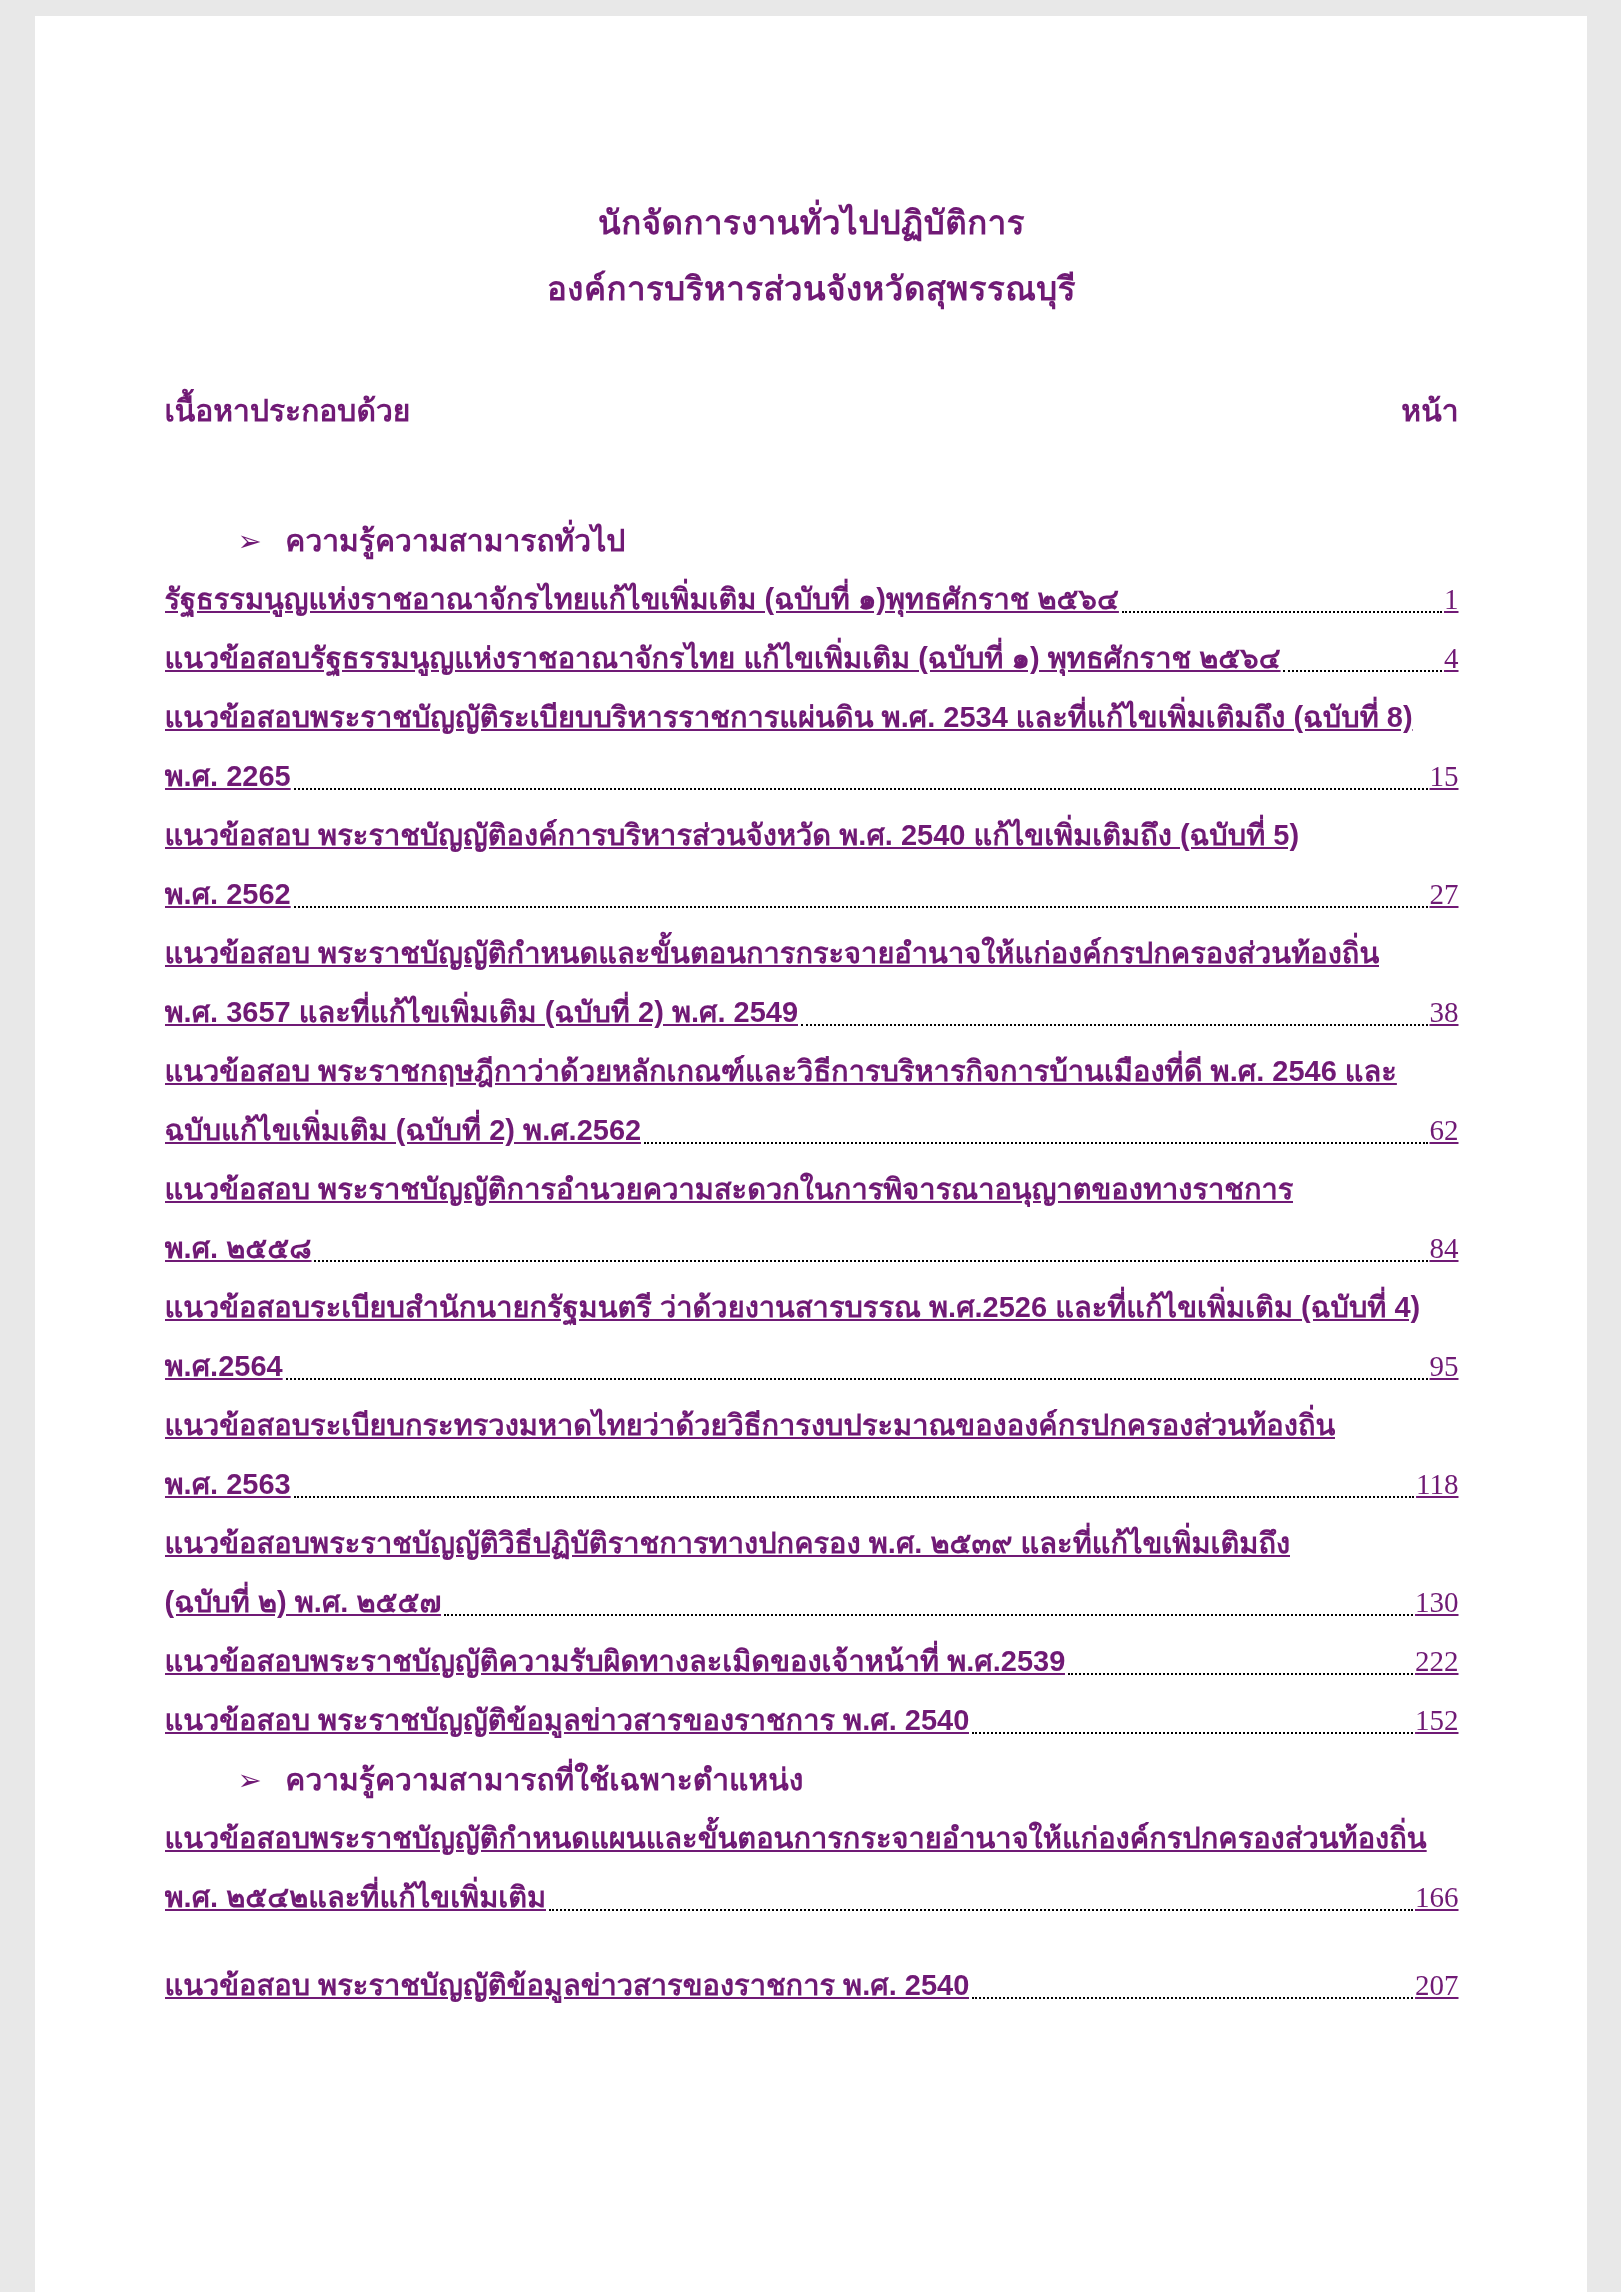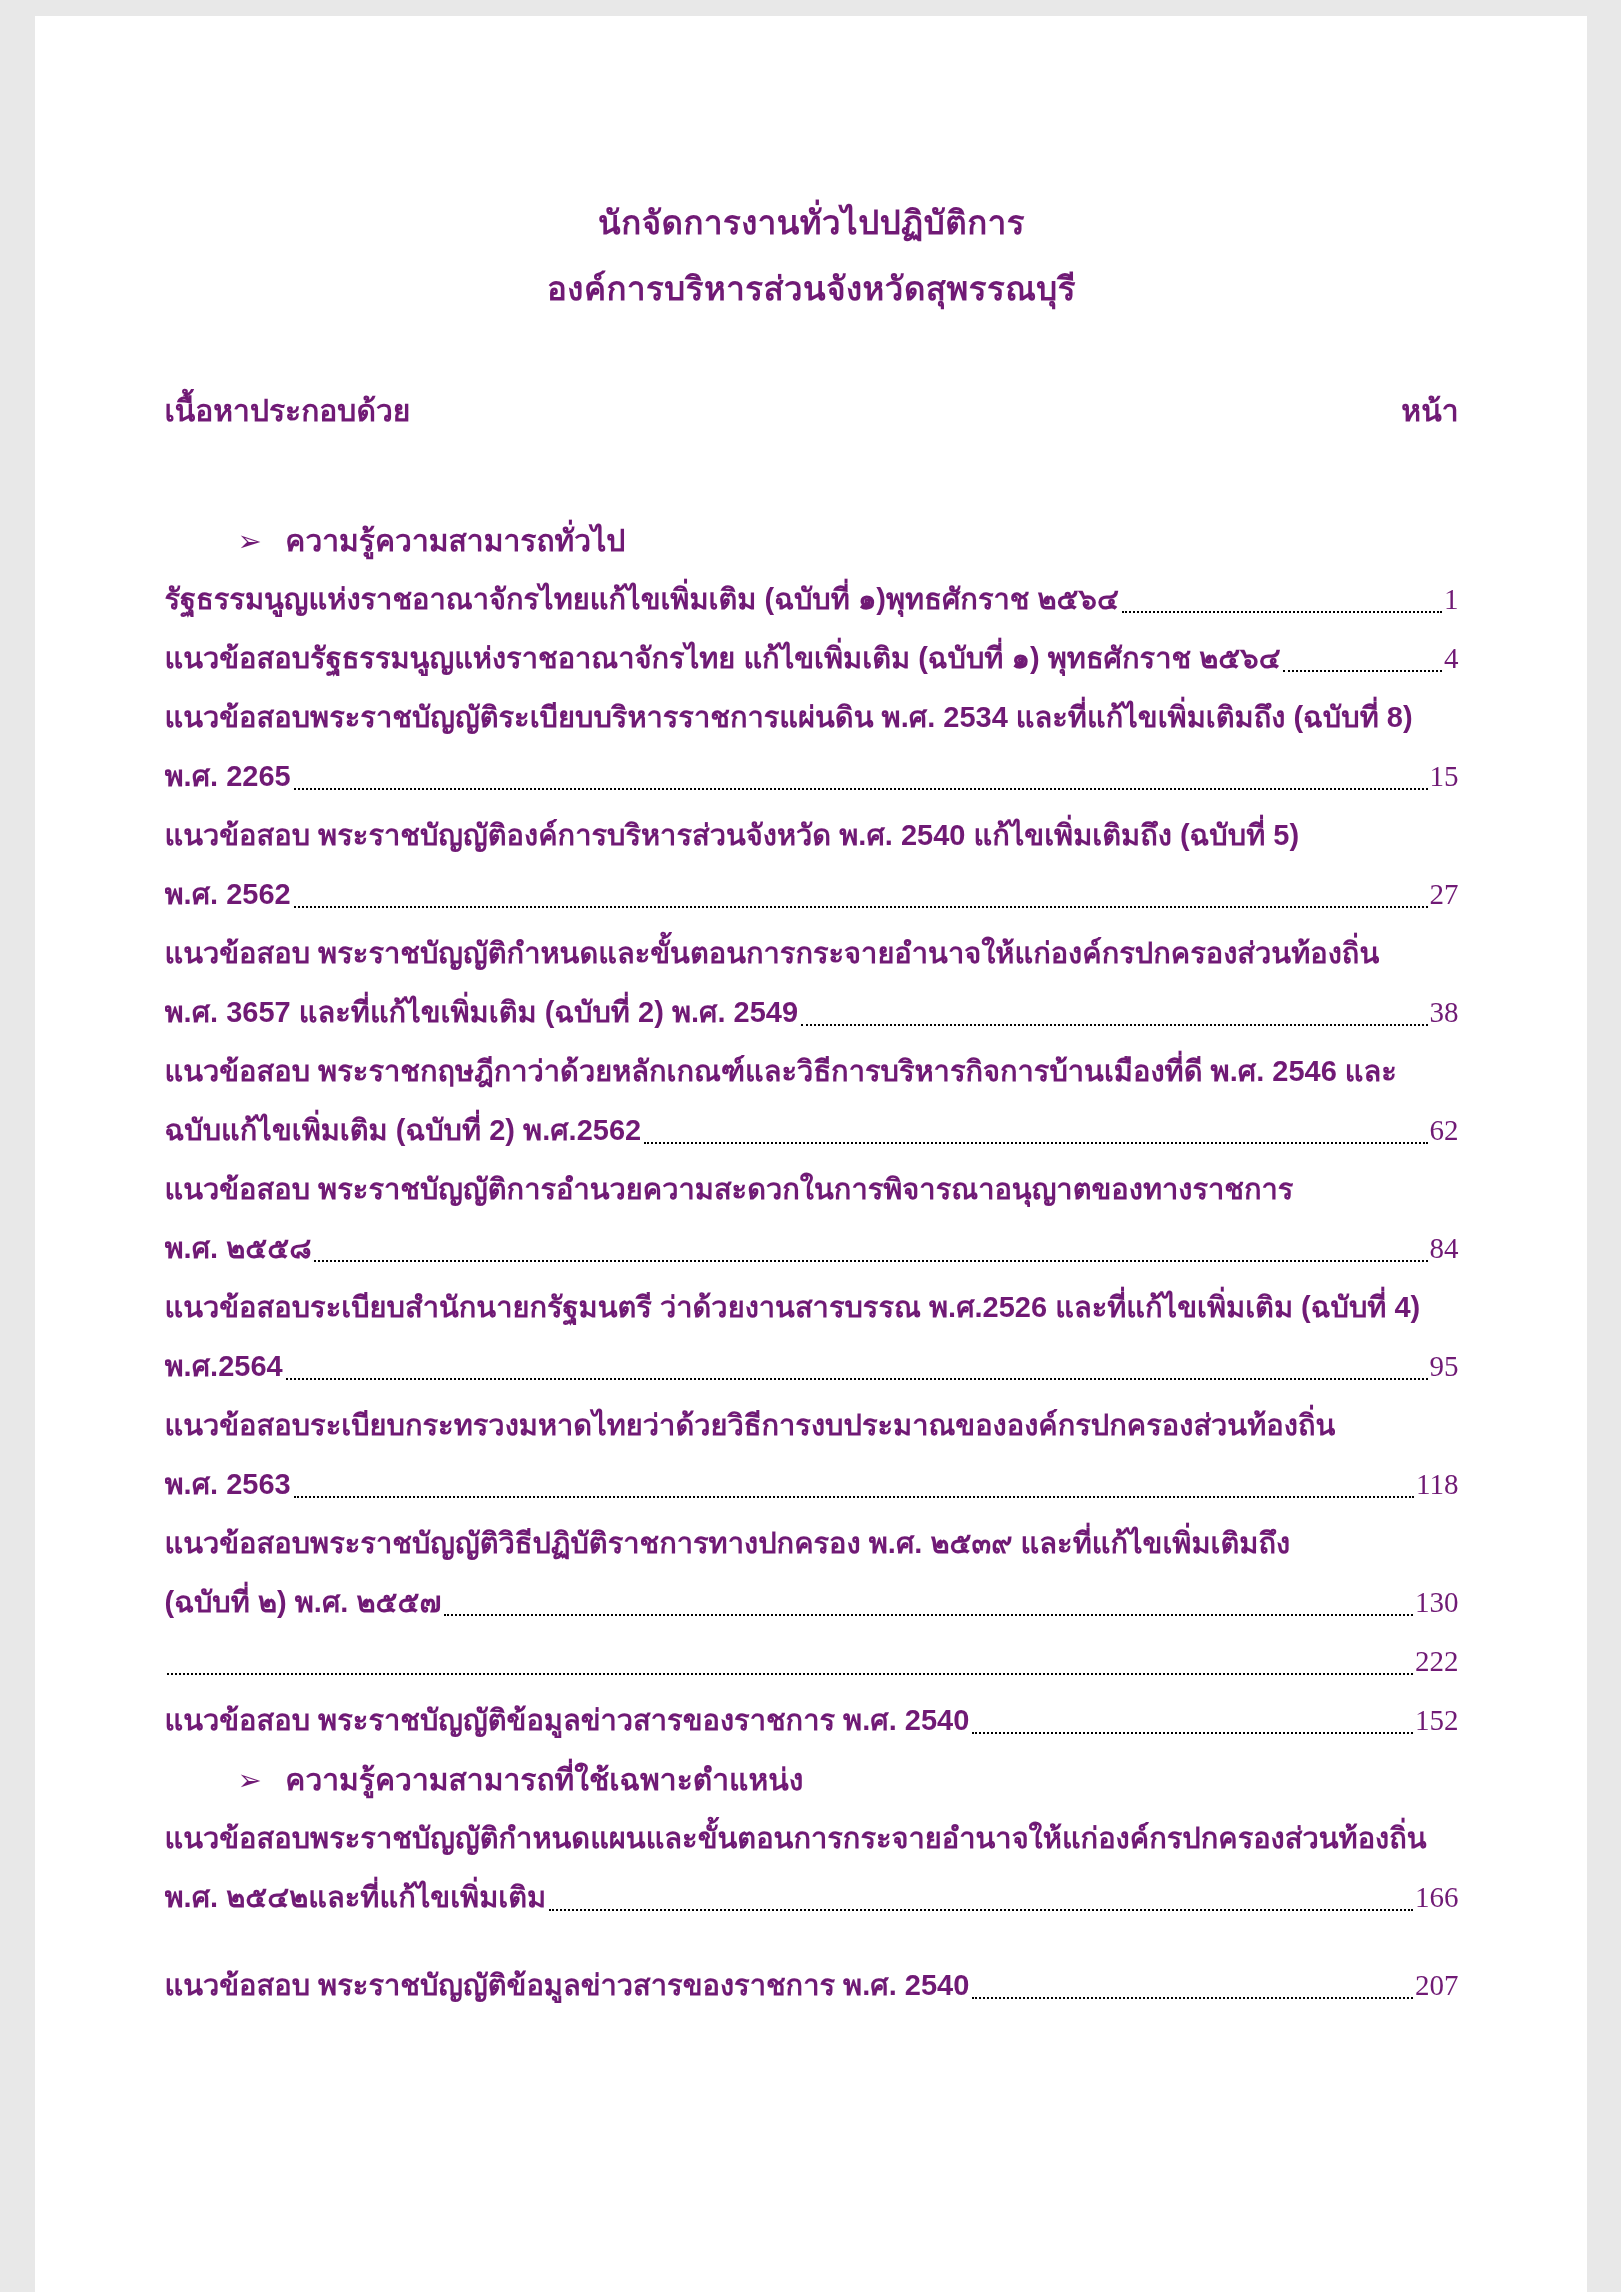--- a/index.html
+++ b/index.html
@@ -37,21 +37,21 @@
     font-size:30px;font-weight:700;
   }
   .toc-heading-row .bullet{
     font-size:29px;margin-right:23.5px;font-weight:400;
     font-family:"DejaVu Sans",sans-serif;
   }
   .toc-entry{margin:0;}
   .toc-row{
     display:flex;align-items:center;
     height:59px;line-height:59px;
-    font-size:29px;font-weight:700;
+    font-size:29px;font-weight:700;text-decoration:underline;
   }
   .toc-text{white-space:nowrap;overflow:hidden;}
   .toc-leader{
     flex:1 1 auto;min-width:11.8px;
     align-self:flex-end;
     border-bottom:2.9px dotted #000;
     margin:0 2px 15.7px 2.9px;
   }
   .toc-page{
     white-space:nowrap;
@@ -172,20 +172,21 @@
               <span class="toc-text">แนวข้อสอบพระราชบัญญัติวิธีปฏิบัติราชการทางปกครอง พ.ศ. ๒๕๓๙ และที่แก้ไขเพิ่มเติมถึง</span>
             </div>
             <div class="toc-row">
               <span class="toc-text">(ฉบับที่ ๒) พ.ศ. ๒๕๕๗</span>
               <span class="toc-leader"></span>
               <span class="toc-page">130</span>
             </div>
           </div>
           <div class="toc-entry">
             <div class="toc-row">
+              <span class="toc-text">แนวข้อสอบพระราชบัญญัติความรับผิดทางละเมิดของเจ้าหน้าที่ พ.ศ.2539</span>
               <span class="toc-leader"></span>
               <span class="toc-page">222</span>
             </div>
           </div>
           <div class="toc-entry">
             <div class="toc-row">
               <span class="toc-text">แนวข้อสอบ พระราชบัญญัติข้อมูลข่าวสารของราชการ พ.ศ. 2540</span>
               <span class="toc-leader"></span>
               <span class="toc-page">152</span>
             </div>

